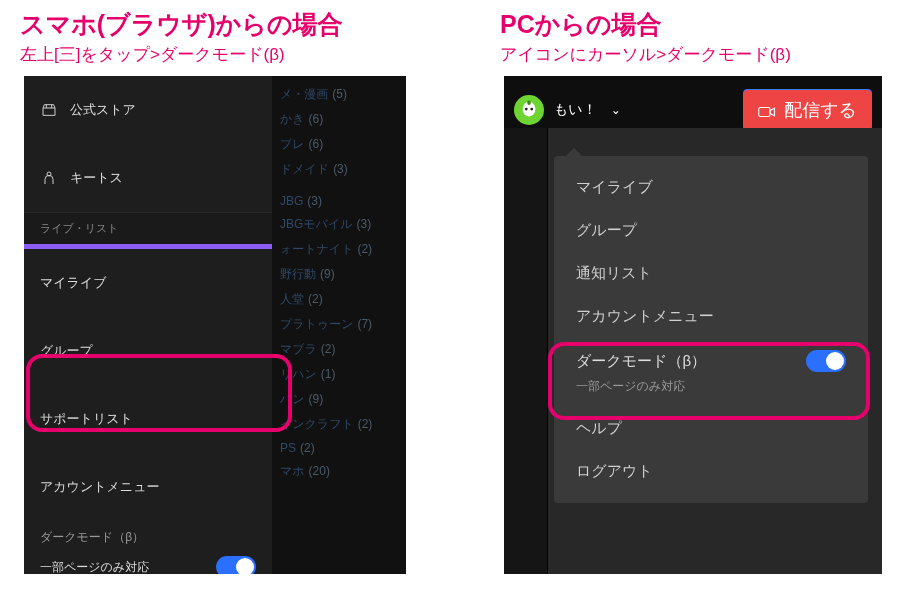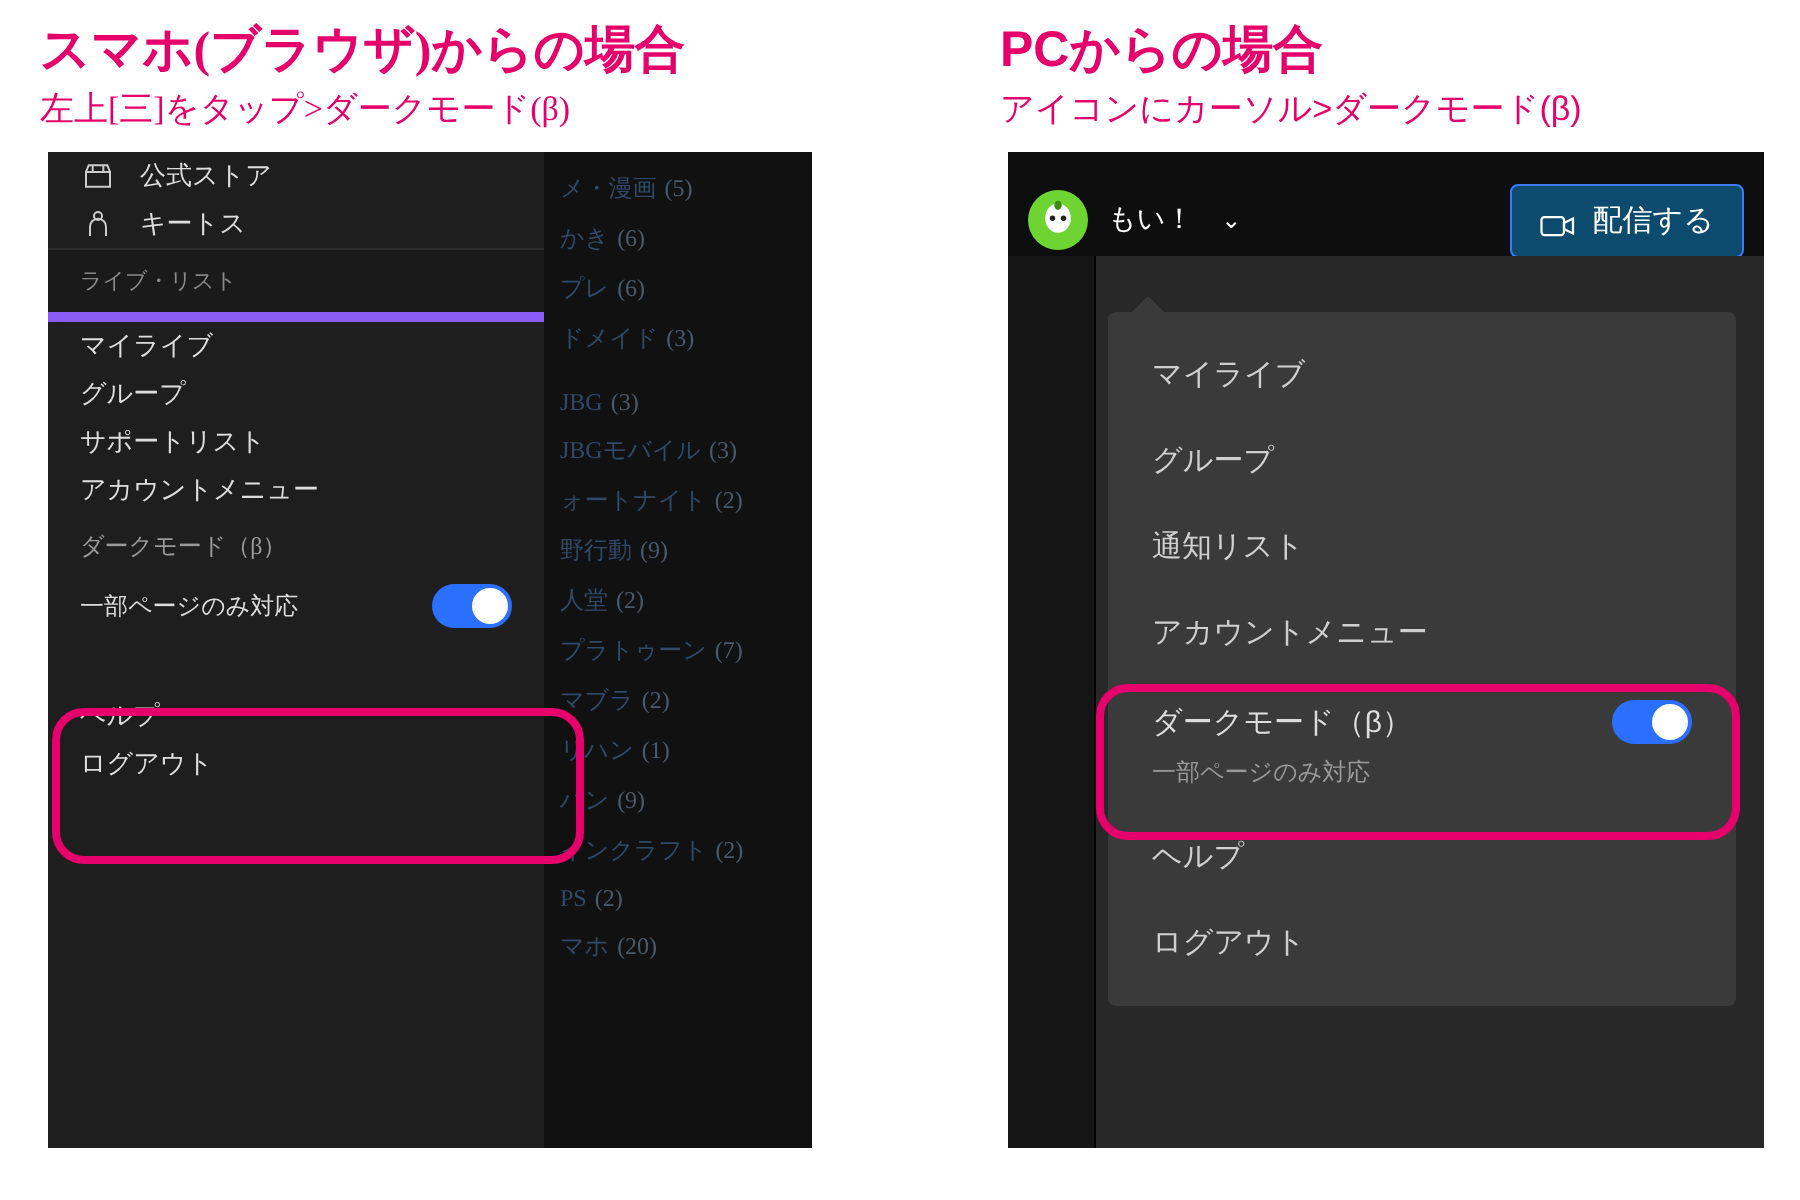--- a/index.html
+++ b/index.html
@@ -7,21 +7,21 @@
       width: 900px;
       height: 600px;
       background: #fff;
       font-family: -apple-system, "Hiragino Kaku Gothic ProN", "メイリオ", sans-serif;
       position: relative;
     }
     .col {
       position: absolute;
       top: 0;
     }
-    .col-left { left: 20px; width: 420px; font-family: Liberation Serif, serif; }
+    .col-left { left: 20px; width: 420px; }
     .col-right { left: 465px; width: 400px; margin-left: 35px; }
 
     .title {
       color: #e6006b;
       font-size: 25px;
       font-weight: 700;
       margin-top: 8px;
     }
     .subtitle {
       color: #e6006b;
@@ -46,21 +46,21 @@
       width: 248px;
       height: 100%;
       background: #1e1e1e;
       color: #cfcfcf;
       font-size: 13px;
     }
     .ps-item {
       display: flex;
       align-items: center;
       gap: 12px;
-      padding: 3px 16px;
+      padding: 25px 16px;
       color: #ddd;
       font-size: 13px;
     }
     .ps-icon {
       width: 18px; height: 18px;
       display: inline-flex; align-items: center; justify-content: center;
       color: #ccc;
       font-size: 14px;
     }
     .ps-icon svg { width: 16px; height: 16px; fill: none; stroke: #ccc; stroke-width: 1.5; }
@@ -164,28 +164,28 @@
       font-size: 14px;
       font-weight: 500;
     }
     .chev {
       color: #fff;
       font-size: 12px;
       margin-left: 4px;
     }
     .broadcast-btn {
       margin-left: auto;
-      background: #0c4a6e;
+      background: #ef4444;
       border: 1px solid #3a7bff;
       color: #fff;
-      font-size: 15px;
+      font-size: 18px;
       padding: 8px 14px;
       border-radius: 4px;
       display: flex;
-      align-items: flex-end;
+      align-items: center;
       gap: 8px;
     }
     .cam-icon {
       width: 18px; height: 14px;
       display: inline-block;
     }
     .cam-icon svg { width: 18px; height: 14px; fill: none; stroke: #fff; stroke-width: 1.5; }
 
     .pc-left-strip {
       position: absolute;

